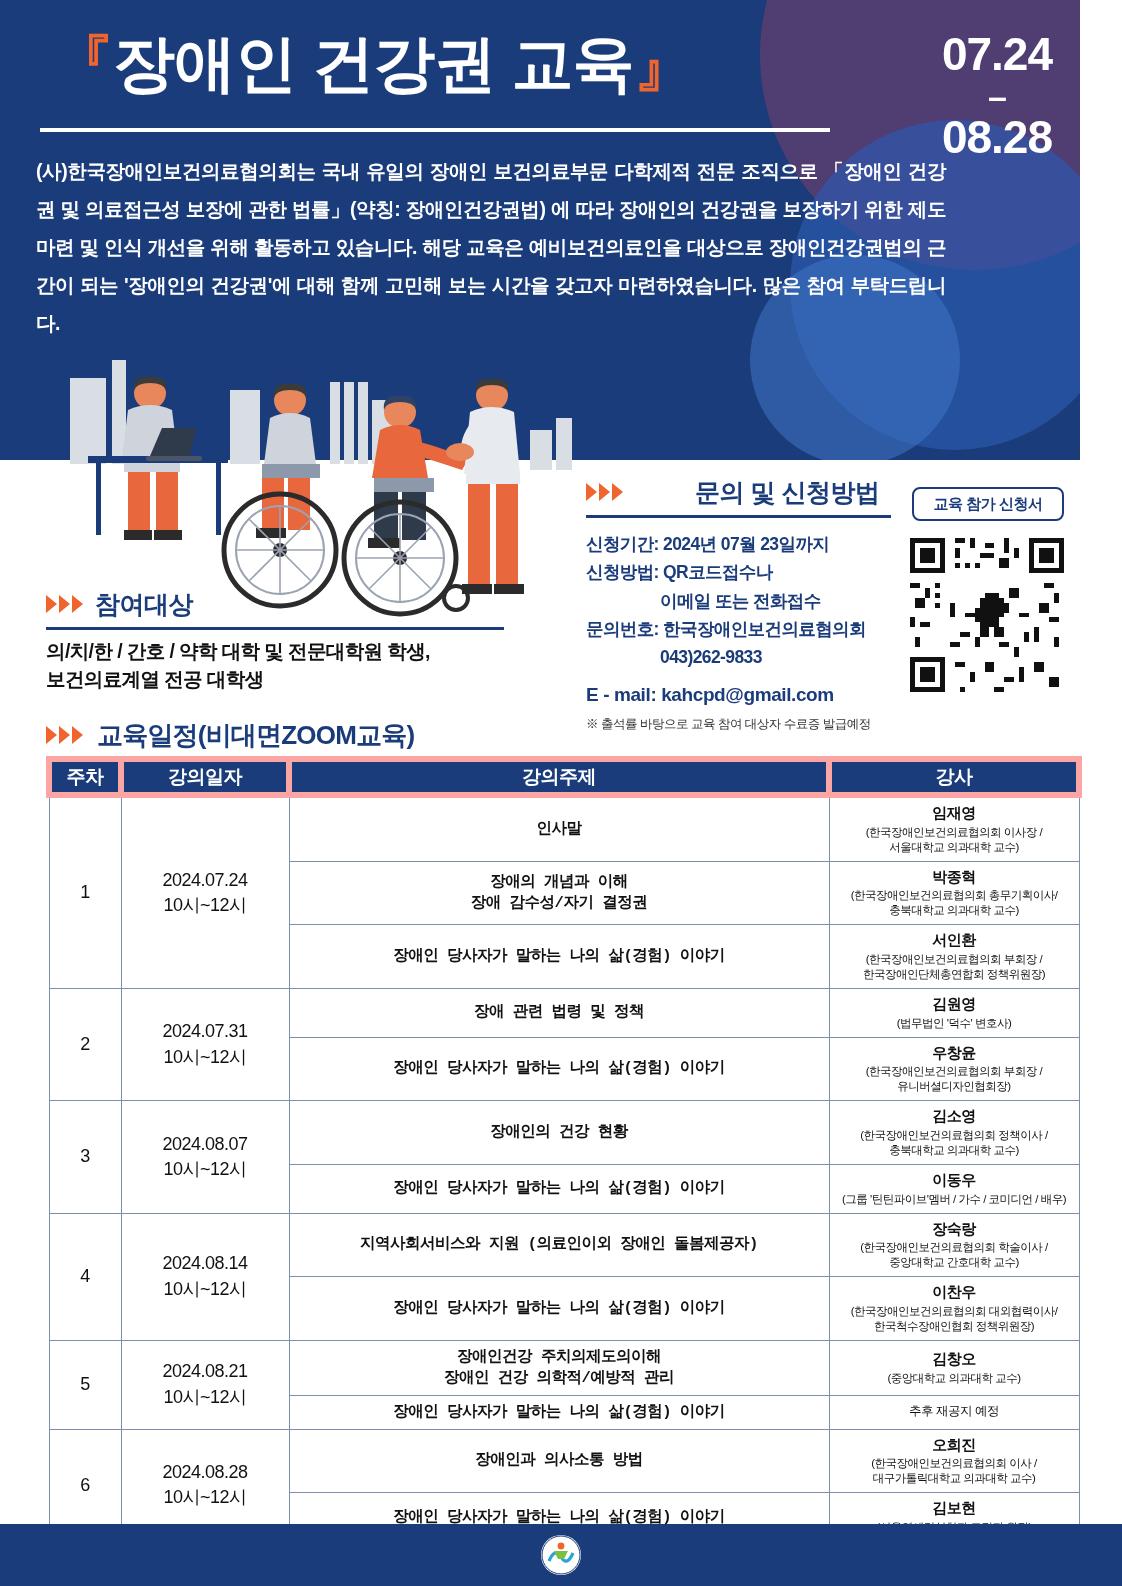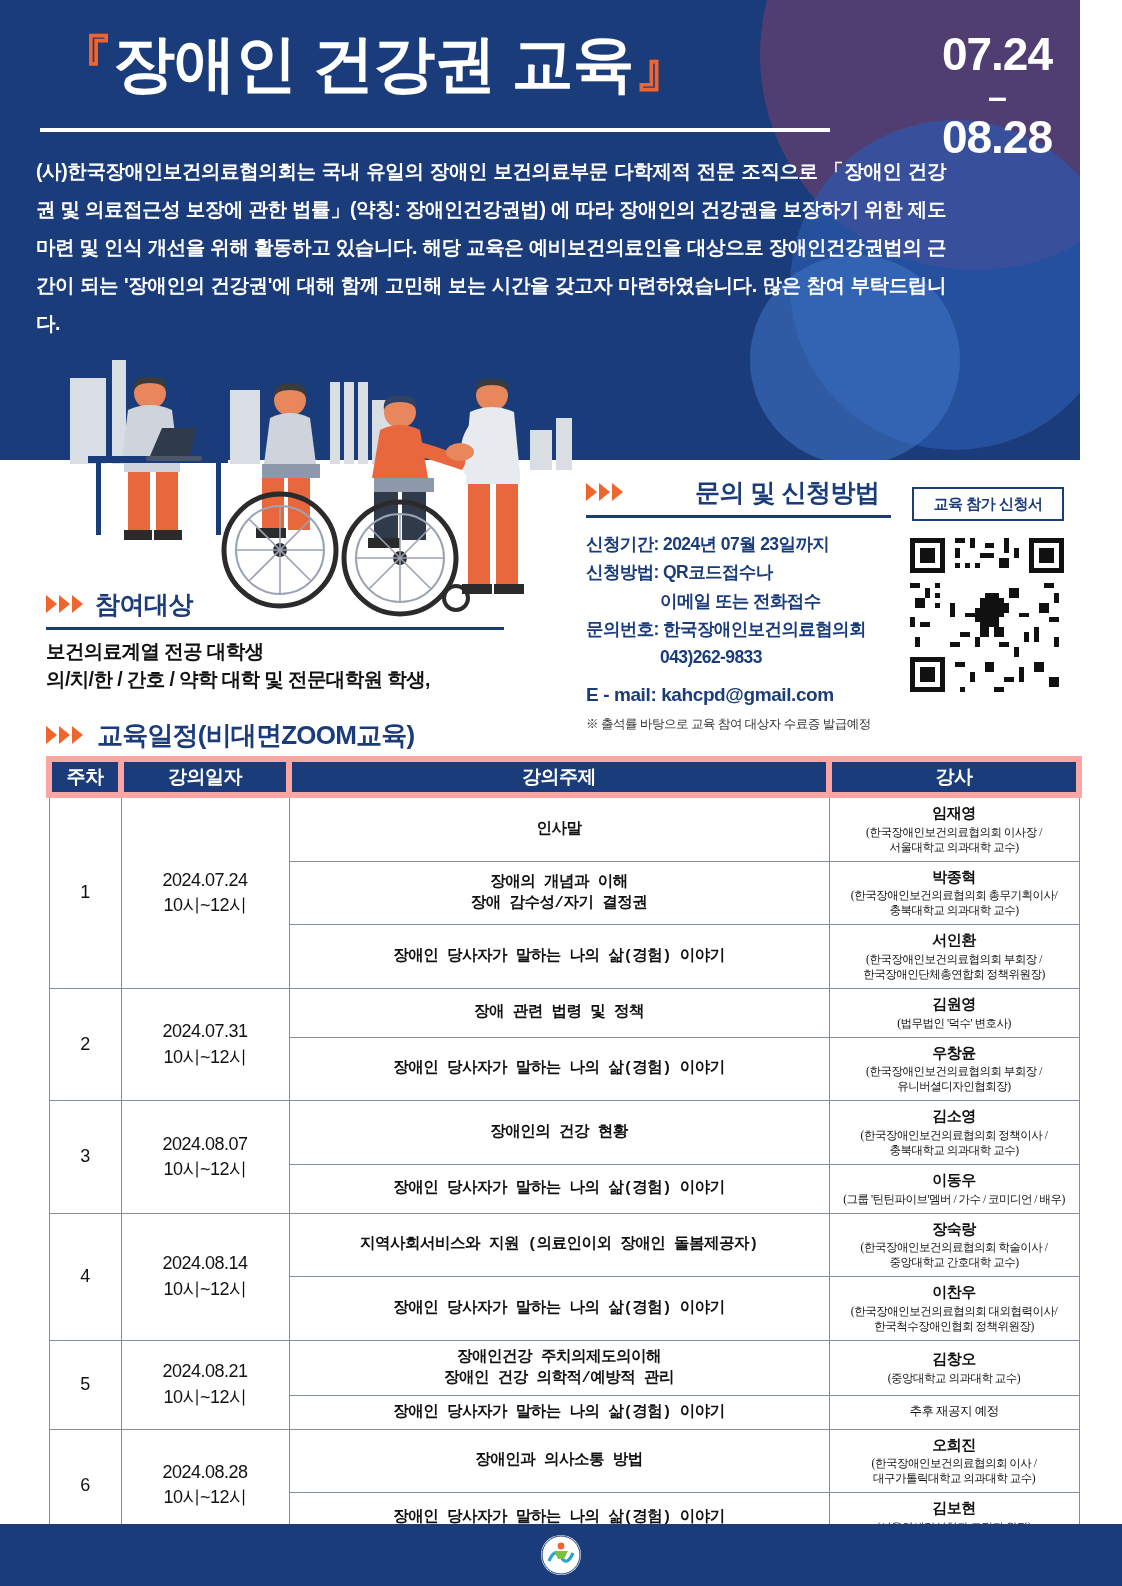--- a/index.html
+++ b/index.html
@@ -93,21 +93,21 @@
     margin-top:12px; font-size:17.5px; color:#1b3c7a; line-height:1.62;
     font-weight:bold; letter-spacing:-0.6px;
     width:320px;
   }
   .contact-body .indent { padding-left:74px; }
   .contact-email { margin-top:12px; font-size:19px; font-weight:bold; color:#1b3c7a; letter-spacing:-0.4px;}
   .contact-note { margin-top:10px; font-size:12.5px; color:#333; letter-spacing:-0.5px;}
 
   .apply-btn {
     position:absolute; left:912px; top:487px; width:152px; height:34px;
-    border:2px solid #1b3c7a; border-radius:0;
+    border:2px solid #1b3c7a; border-radius:8px;
     display:flex; align-items:center; justify-content:center;
     font-size:15px; font-weight:bold; color:#1b3c7a; letter-spacing:-0.5px;
     background:#fff;
   }
 
   
   .qr { position:absolute; left:905px; top:533px; width:164px; height:164px; background:#fff; }
   .qr svg { display:block; }
 
   
@@ -135,21 +135,21 @@
   table.sched td {
     border:1px solid #7e8fae;
     text-align:center;
     color:#111;
     padding:6px 4px;
     letter-spacing:-0.5px;
   }
   td.week { font-size:18px; }
   td.date { font-size:18px; line-height:1.4; }
   td.topic { font-size:15.5px; font-weight:bold; line-height:1.35;font-family:Liberation Mono, monospace; }
-  td.lect { font-size:15px; font-weight:bold; line-height:1.25;font-family:Liberation Serif, serif; }
+  td.lect { font-size:15px; font-weight:bold; line-height:1.25; }
   td.lect .aff { display:block; font-size:11.5px; font-weight:normal; line-height:1.3; margin-top:2px; }
   td.lect.plain { font-weight:normal; font-size:12.5px; }
 
   
   .footer {
     position:absolute; left:0; bottom:0; width:1122px; height:62px;
     background:#1b3c7a;
     display:flex; align-items:center; justify-content:center; gap:12px;
   }
   .footer-text { color:#fff; font-size:29px; font-weight:bold; letter-spacing:-0.8px; }
@@ -363,22 +363,22 @@
 </svg>
 </div>
 
 <div class="target">
   <div class="target-head">
     <span class="arrows"><span></span><span></span><span></span></span>
     <span>참여대상</span>
   </div>
   <div class="target-rule"></div>
   <div class="target-body">
+    <div>의/치/한 / 간호 / 약학 대학 및 전문대학원 학생,</div>
     <div>보건의료계열 전공 대학생</div>
-    <div>의/치/한 / 간호 / 약학 대학 및 전문대학원 학생,</div>
   </div>
 </div>
 
 <div class="sched-head">
   <span class="arrows"><span></span><span></span><span></span></span>
   <span>교육일정(비대면ZOOM교육)</span>
 </div>
 
 <table class="sched">
   <colgroup>

